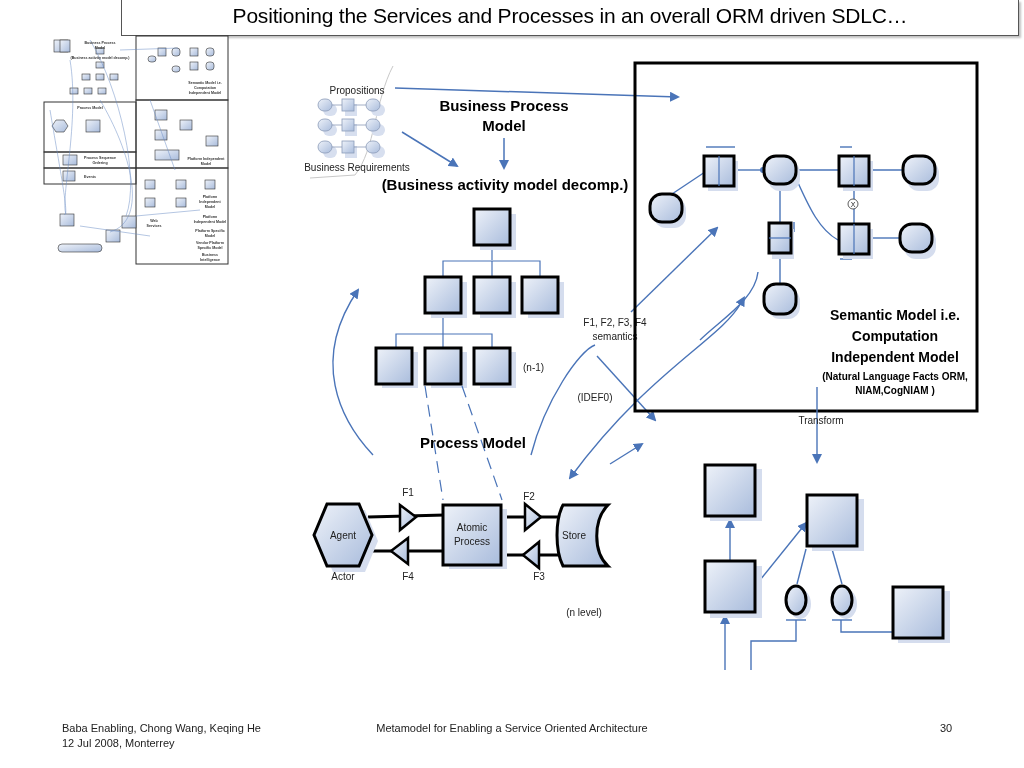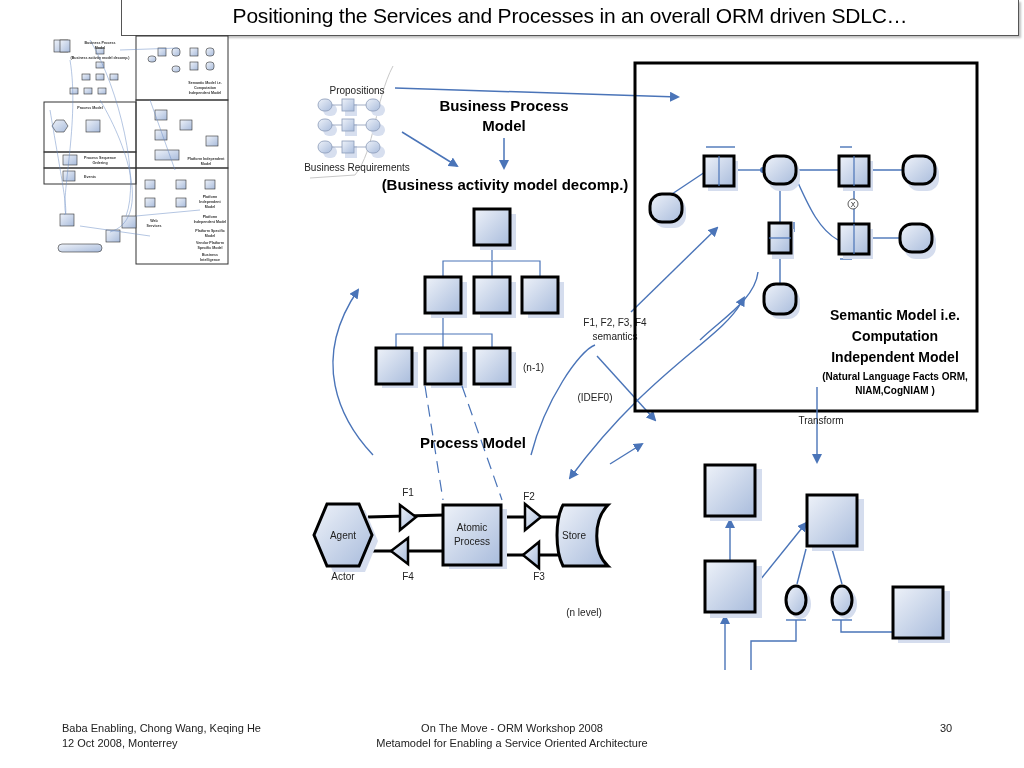--- a/index.html
+++ b/index.html
@@ -337,21 +337,20 @@
         <rect x="705" y="561" width="50" height="51"></rect>
         <rect x="893" y="587" width="50" height="51"></rect>
         <ellipse cx="796" cy="600" rx="10" ry="14"></ellipse>
         <ellipse cx="842" cy="600" rx="10" ry="14"></ellipse>
       </g>
     </g>
   </svg>
 
   <div class="footer" style="left:62px; top:721px;">
     <div>Baba Enabling, Chong Wang, Keqing He</div>
-    <div>12 Oct 2008, Monterrey</div>
+    <div>12 Jul 2008, Monterrey</div>
   </div>
   <div class="footer" style="left:312px; width:400px; top:721px; text-align:center;">
-    <div>On The Move - ORM Workshop 2008</div>
     <div>Metamodel for Enabling a Service Oriented Architecture</div>
   </div>
   <div class="footer" style="left:940px; top:721px;">30</div>
 
 </div>
 
 </body></html>

